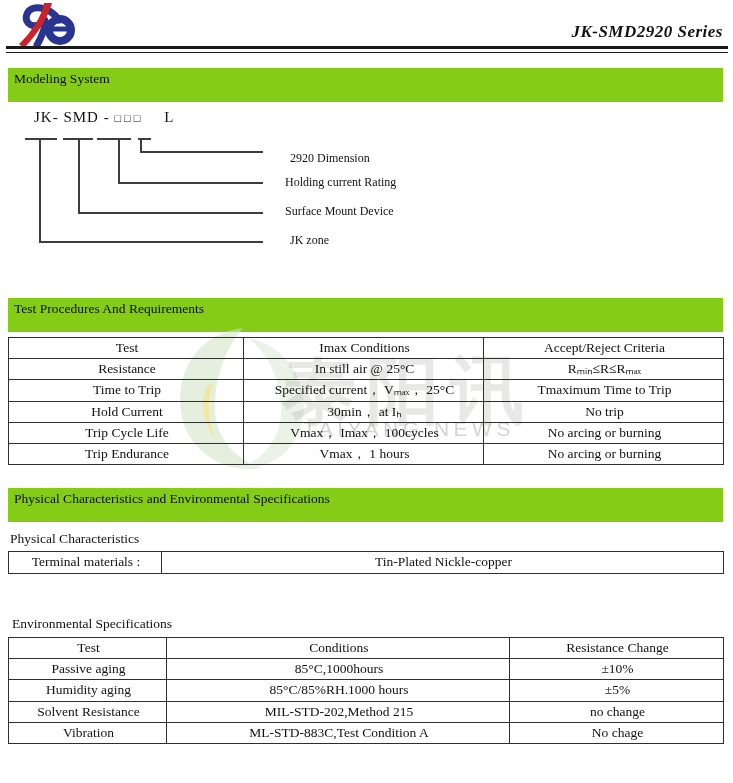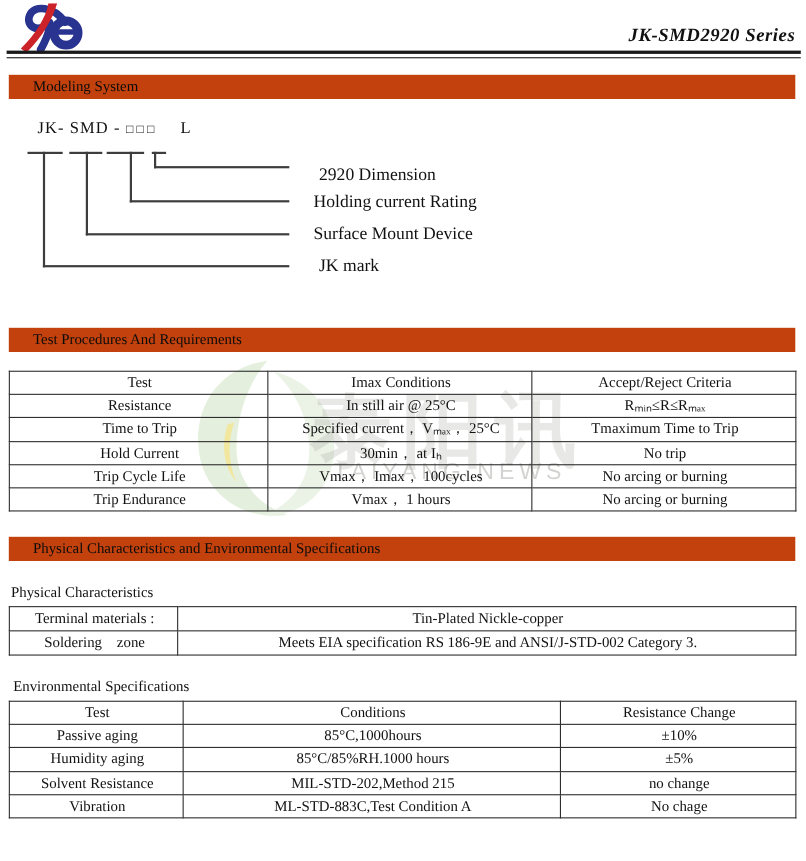--- a/index.html
+++ b/index.html
@@ -5,28 +5,28 @@
   html,body{margin:0;padding:0;background:#e8e8e8;}
   .page{position:relative;width:733px;height:783px;background:#ffffff;
         font-family:"Liberation Serif",serif;color:#111;overflow:hidden;}
   
   .logo{position:absolute;left:13px;top:3px;width:70px;height:46px;}
   .series-title{position:absolute;right:10px;top:22px;font-size:17px;
         font-weight:bold;font-style:italic;letter-spacing:0.5px;}
   .rule-thick{position:absolute;left:6px;right:5px;top:46px;height:3px;background:#1a1a1a;}
   .rule-thin{position:absolute;left:6px;right:5px;top:52px;height:1px;background:#1a1a1a;}
   
-  .bar{position:absolute;left:8px;width:715px;height:22px;background:#c2410c;
-       font-size:13.5px;line-height:22px;padding-left:22px;box-sizing:border-box;color:#0c0c0c;}
+  .bar{position:absolute;left:8px;width:715px;height:34px;background:#84cc16;
+       font-size:13.5px;line-height:22px;padding-left:6px;box-sizing:border-box;color:#0c0c0c;}
   
   .ln{position:absolute;background:#3d3d3d;}
   .part-no{position:absolute;left:34px;top:109px;font-size:15px;letter-spacing:1px;white-space:nowrap;}
   .part-no .boxes{font-size:11px;letter-spacing:3px;}
   .part-no .suffix{margin-left:16px;}
-  .dlabel{position:absolute;font-size:16px;white-space:nowrap;}
+  .dlabel{position:absolute;font-size:12px;white-space:nowrap;}
   
   .wm{position:absolute;z-index:0;}
   .wm-cjk{left:282px;top:342px;font-size:74px;font-weight:bold;letter-spacing:10px;
           color:#90908c;opacity:0.20;white-space:nowrap;}
   .wm-latin{left:303px;top:417px;font-size:21px;letter-spacing:4.5px;color:#a9a9a5;
             opacity:0.5;font-family:"Liberation Sans",sans-serif;white-space:nowrap;}
   .wm-leaf{left:163px;top:320px;opacity:0.55;}
   
   table{border-collapse:collapse;table-layout:fixed;position:absolute;z-index:1;background:transparent;}
   td{border:1.5px solid #2e2e2e;font-size:13.5px;text-align:center;vertical-align:middle;
@@ -68,21 +68,21 @@
   <div class="ln" style="left:140px;top:138px;width:2px;height:15px;"></div>
 
   <div class="ln" style="left:140px;top:151px;width:123px;height:2px;"></div>
   <div class="ln" style="left:118px;top:182px;width:145px;height:2px;"></div>
   <div class="ln" style="left:78px;top:212px;width:185px;height:2px;"></div>
   <div class="ln" style="left:39px;top:241px;width:224px;height:2px;"></div>
 
   <div class="dlabel" style="left:290px;top:151px;">2920 Dimension</div>
   <div class="dlabel" style="left:285px;top:175px;">Holding current Rating</div>
   <div class="dlabel" style="left:285px;top:204px;">Surface Mount Device</div>
-  <div class="dlabel" style="left:290px;top:233px;">JK mark</div>
+  <div class="dlabel" style="left:290px;top:233px;">JK zone</div>
 
   <div class="bar" style="top:298px;">Test Procedures And Requirements</div>
 
   <svg class="wm wm-leaf" width="160" height="160" viewBox="0 0 160 160">
     <path d="M80 8 C36 14 12 50 18 92 C24 132 62 154 98 148 C70 138 52 116 52 88 C52 52 66 24 80 8 Z" fill="#cfe3c2"></path>
     <path d="M86 18 C122 26 146 60 140 98 C134 132 106 150 78 148 C106 136 120 112 118 84 C116 54 102 32 86 18 Z" fill="#dcead2"></path>
     <path d="M44 66 C38 84 40 104 52 118 C44 100 44 80 50 64 Z" fill="#e8d44f"></path>
   </svg>
   <div class="wm wm-cjk">泰阳讯</div>
   <div class="wm wm-latin">TAIYANG NEWS</div>
@@ -134,24 +134,20 @@
   <table class="phys" style="left:8px;top:551px;width:715px;">
     <colgroup>
         <col style="width:153px">
         <col style="width:562px">
       </colgroup>
     <tbody>
         <tr>
       <td>Terminal materials :</td>
       <td>Tin-Plated Nickle-copper</td>
     </tr>
-    <tr>
-      <td>Soldering　zone</td>
-      <td>Meets EIA specification RS 186-9E and ANSI/J-STD-002 Category 3.</td>
-    </tr>
   </tbody>
     </table>
 
   <div class="subhead" style="left:12px;top:616px;">Environmental Specifications</div>
 
   <table style="left:8px;top:637px;width:715px;">
     <colgroup>
         <col style="width:158px">
         <col style="width:343px">
         <col style="width:214px">

